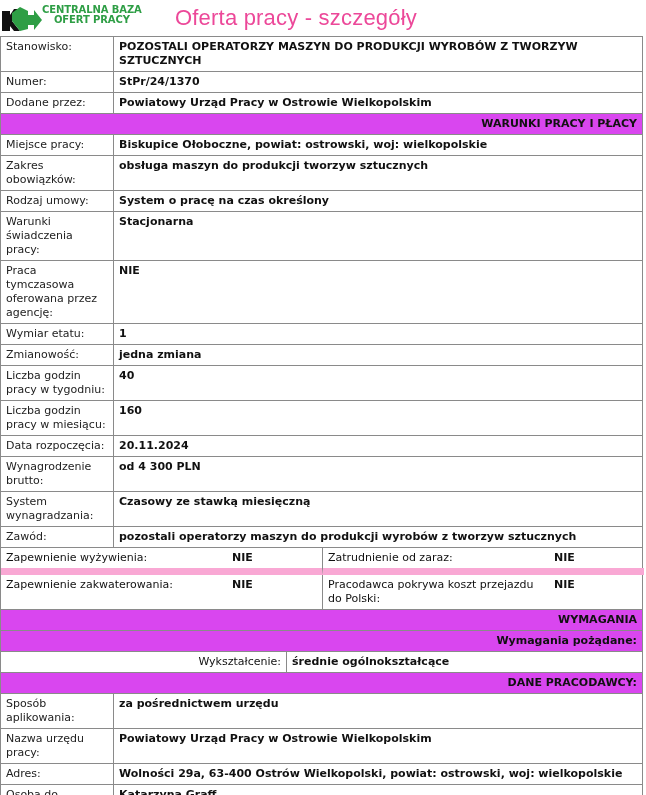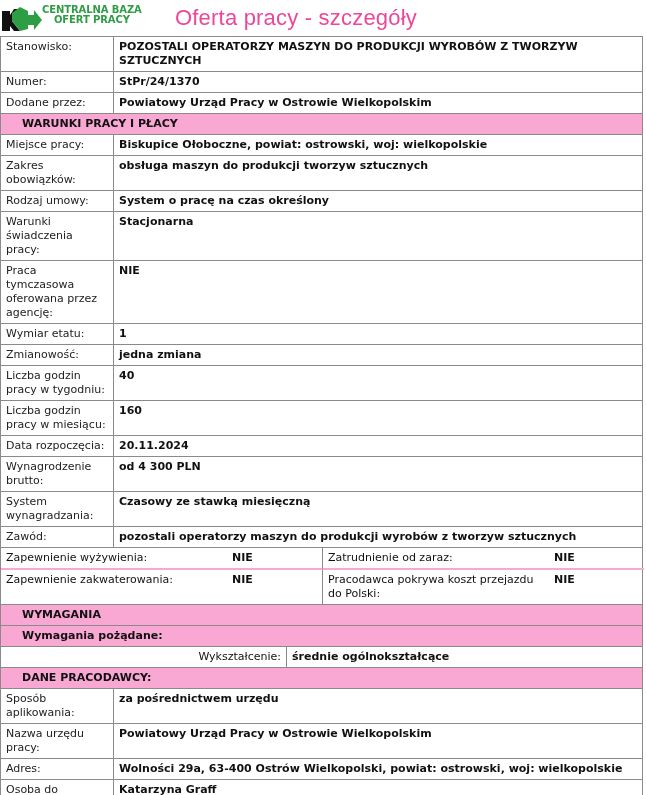--- a/index.html
+++ b/index.html
@@ -5,25 +5,25 @@
   html, body { margin:0; padding:0; background:#ffffff; }
   body { width:646px; height:795px; overflow:hidden; font-family:"DejaVu Sans", sans-serif; color:#111; }
   .header { position:relative; height:36px; }
   .logo { position:absolute; left:2px; top:7px; width:110px; height:26px; }
   .logo-text { position:absolute; left:42px; top:5px; font-family:"DejaVu Sans", sans-serif; font-weight:bold; font-size:10px; line-height:9.5px; color:#2e9e45; text-align:center; letter-spacing:-0.1px; }
   .page-title { position:absolute; left:175px; top:5px; font-size:22px; font-family:Liberation Sans, sans-serif; color:#ec4899; letter-spacing:0.2px; }
   table.offer { position:absolute; left:0; top:36px; width:643px; border-collapse:collapse; table-layout:fixed; font-size:11px; line-height:14px; }
   table.offer td { border:1px solid #8a8a8a; padding:3px 5px 3px 5px; vertical-align:top; }
   table.offer td.lbl { width:102px; color:#222; border-right:none; }
   table.offer td.val { font-weight:bold; border-left:none; }
-  table.offer tr.section td { background:#f9a8d4; font-weight:bold; padding:3px 21px; }
+  table.offer tr.section td { background:#d946ef; font-weight:bold; padding:3px 5px;text-align:right; }
   table.offer tr.row td { border-left:1px solid #8a8a8a; }
   td.split { padding:0 !important; }
   .split-grid { display:grid; grid-template-columns:226px 96px 226px 95px; }
-  .split-grid > div { padding:3px 5px; border-bottom:2px solid #f9a8d4; }
+  .split-grid > div { padding:3px 5px; border-bottom:7px solid #f9a8d4; }
   .split-grid > div.last { border-bottom:none; }
   .split-grid .sv { font-weight:bold; }
   .split-grid .br { border-right:1px solid #8a8a8a; }
   .edu-grid { display:grid; grid-template-columns:286px 357px; }
   .edu-grid > div { padding:3px 5px; }
   .edu-grid .el { text-align:right; padding-left:28px; border-right:1px solid #8a8a8a; }
   .edu-grid .ev { font-weight:bold; }
 </style>
 </head>
 <body>

